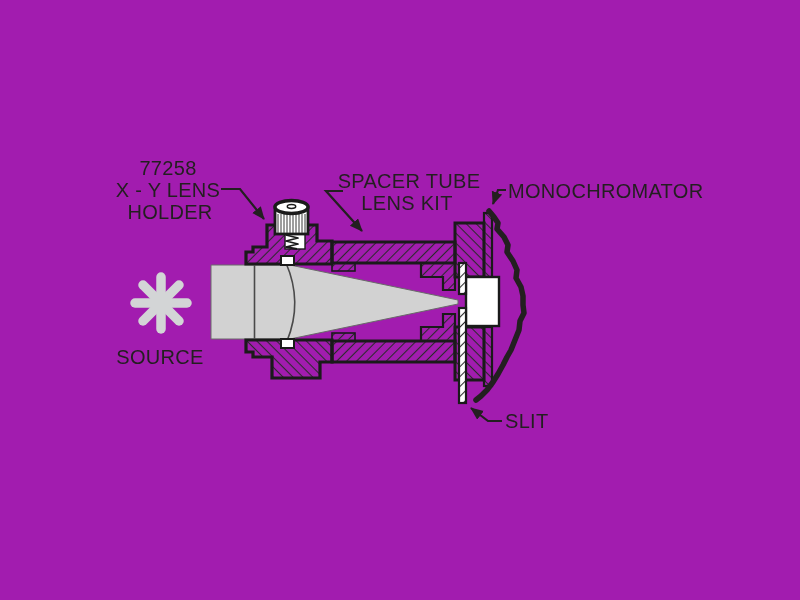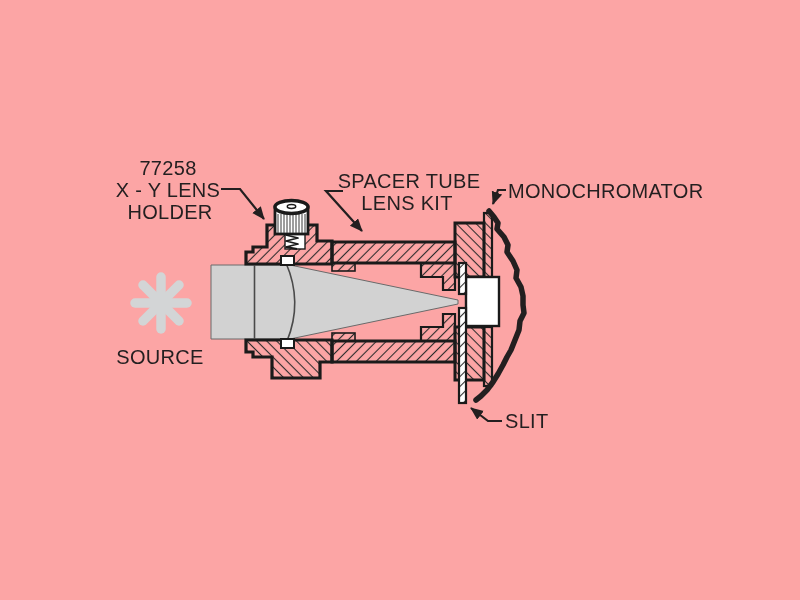--- a/index.html
+++ b/index.html
@@ -1,19 +1,19 @@
 <!DOCTYPE html>
 <html style="--ink: #231f20; --line: #1a1a1a; --beam: #d2d2d2; --star: #d3d5d6;"><head>
 <meta charset="utf-8">
 <style>
   html,body{margin:0;padding:0;background:#ffffff;}
   .canvas{
     position:relative;
     width:800px;height:600px;
-    background:#fca5a5;
+    background:#a21caf;
     font-family:"Liberation Sans", sans-serif;
     overflow:hidden;
   }
   svg text{
     font-family:"Liberation Sans", sans-serif;
     font-size:20px;
     letter-spacing:0.3px;
     fill:var(--ink,#231f20);
   }
   .outl{stroke:var(--line,#1a1a1a);}

